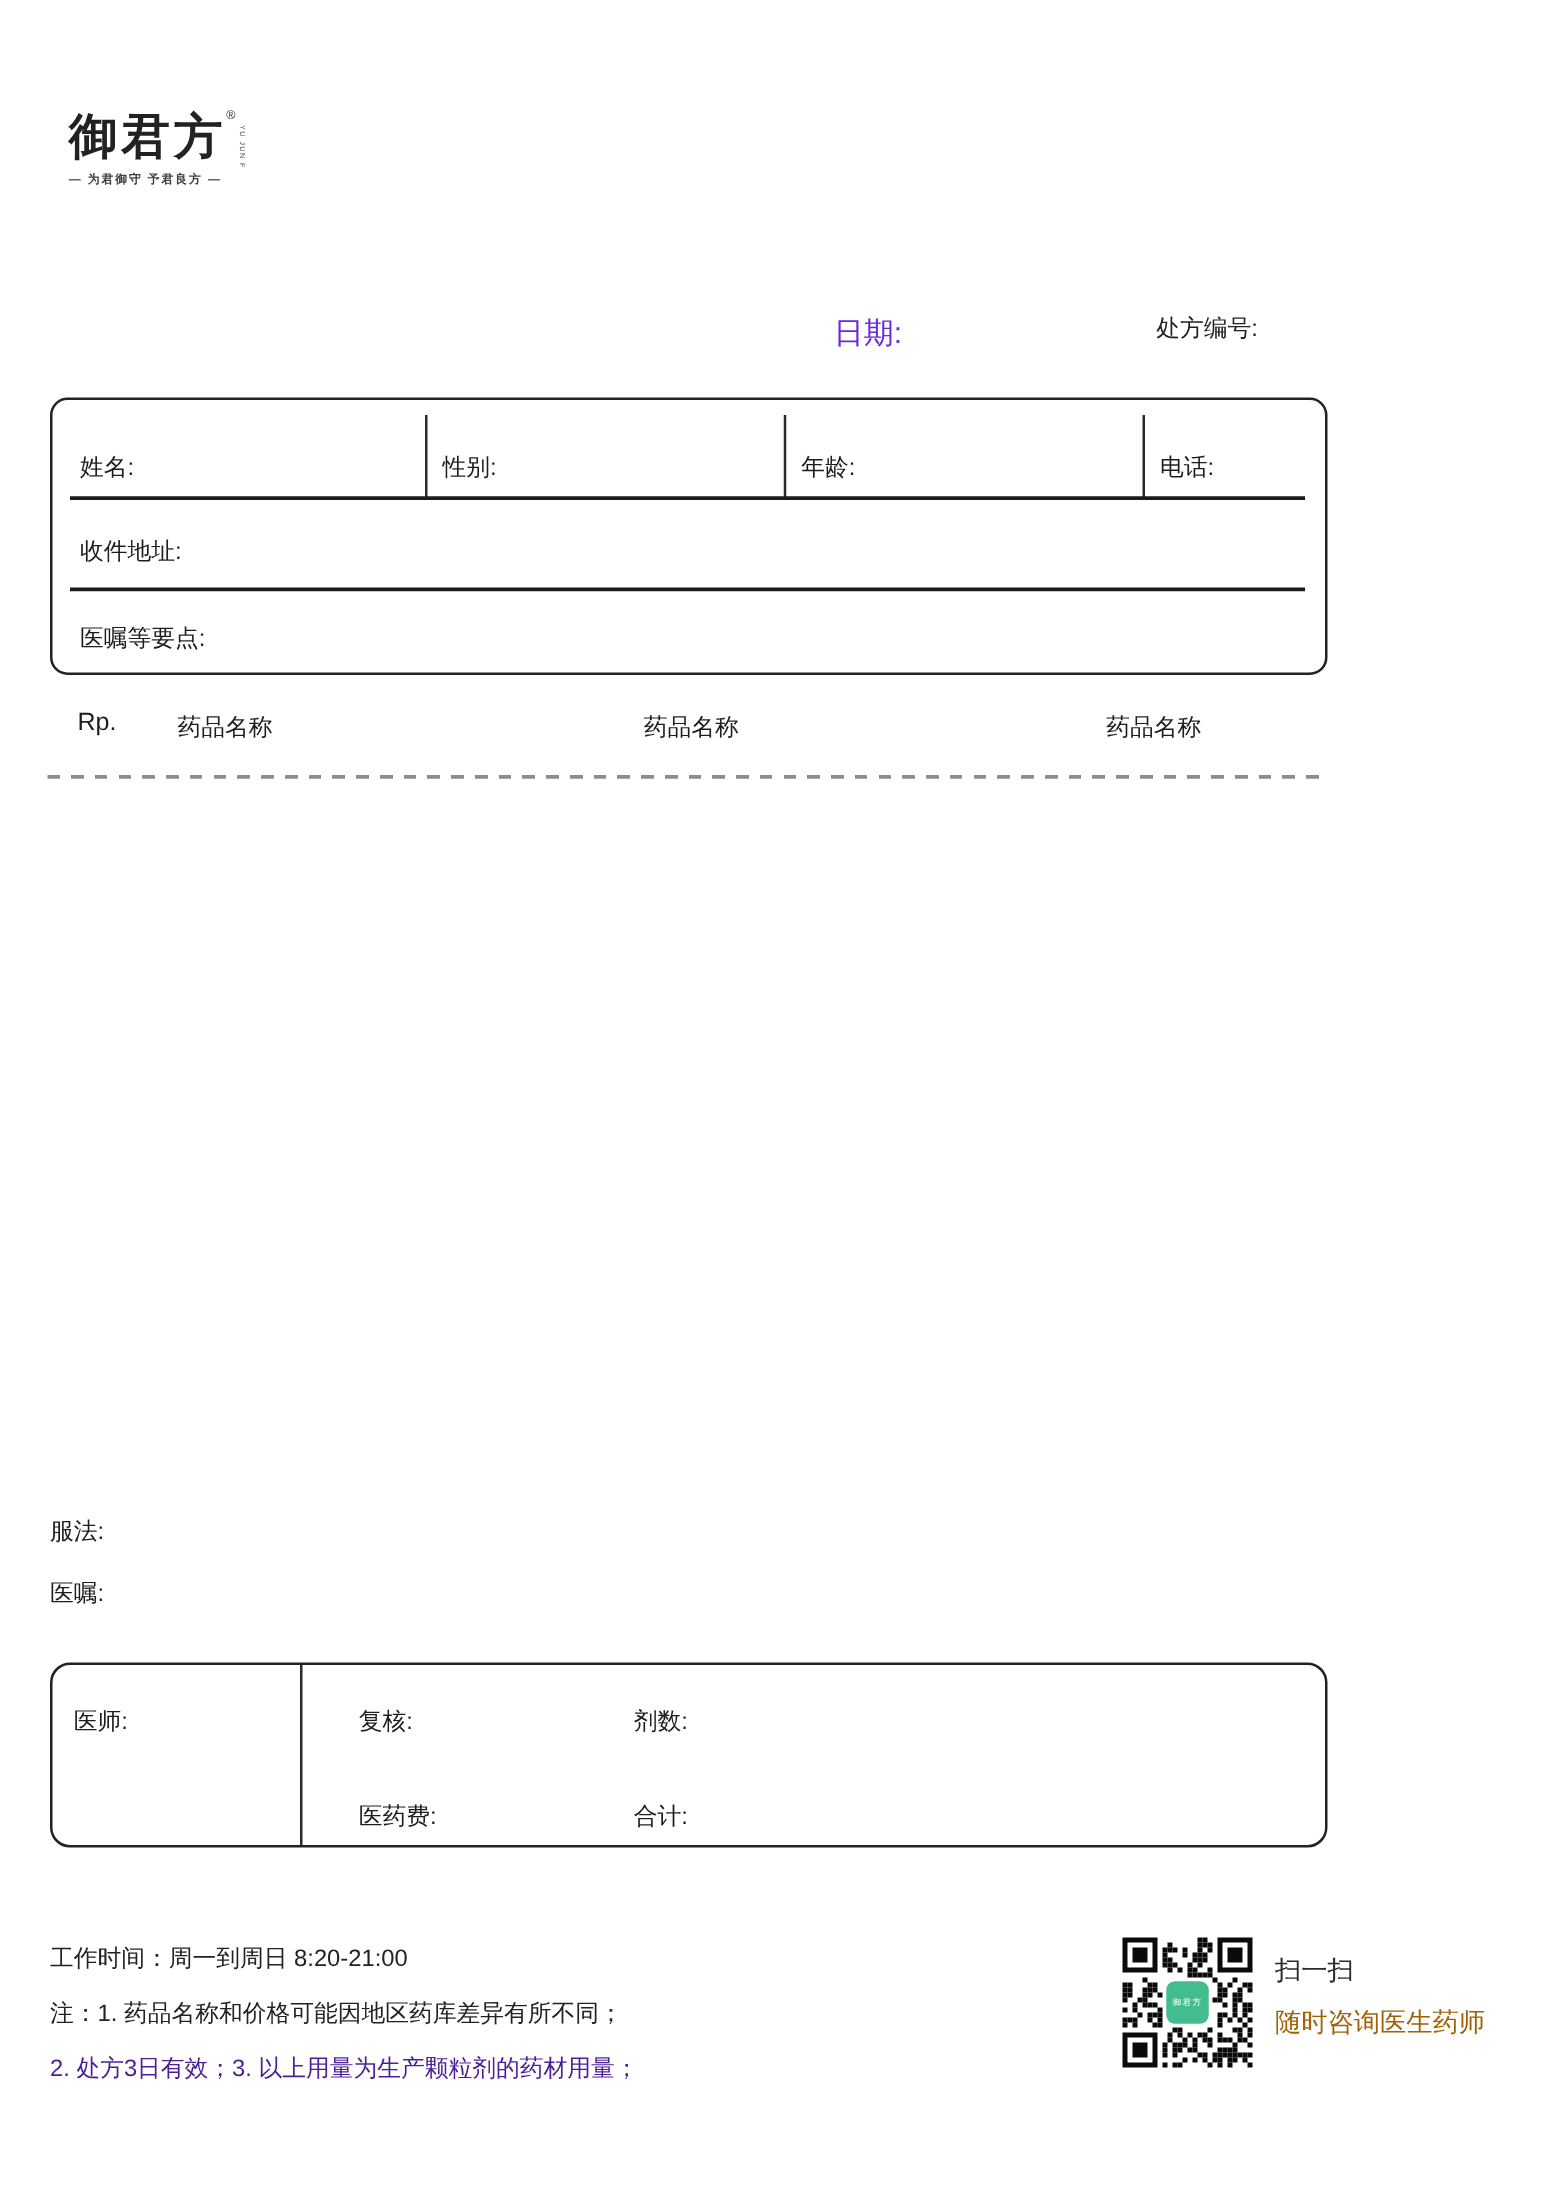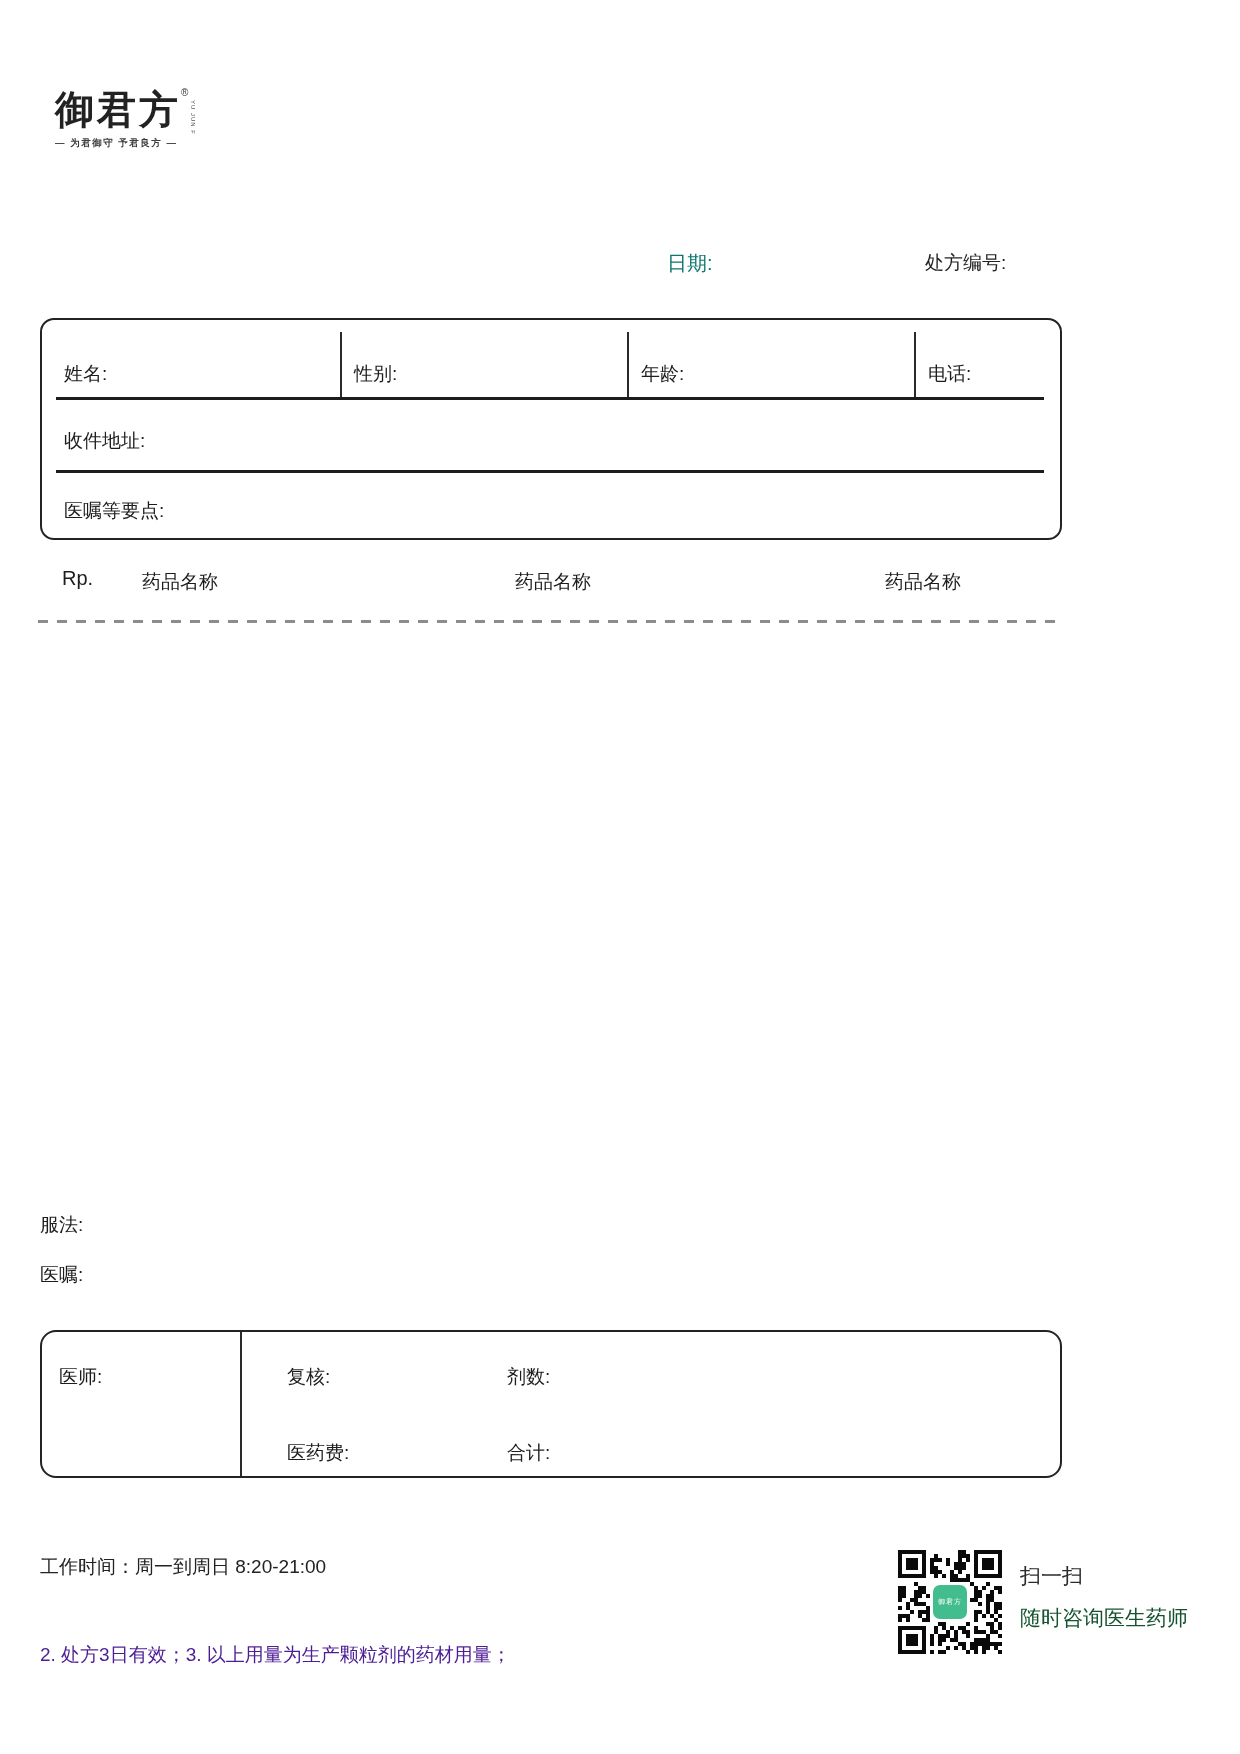--- a/index.html
+++ b/index.html
@@ -29,21 +29,21 @@
     margin-top:3px;font-size:9.5px;letter-spacing:1.5px;color:#3c3c3c;
     white-space:nowrap;font-weight:bold;
   }
   .hospital-name{
     position:absolute;left:208px;top:97px;
     font-size:36px;font-weight:900;letter-spacing:3px;color:#333;
     white-space:nowrap;
   }
   
   .check-text{position:absolute;left:40px;top:250px;font-size:19px;color:#222;white-space:nowrap;}
-  .date-label{position:absolute;left:667px;top:250px;font-size:20px;color:#0f766e;}
+  .date-label{position:absolute;left:667px;top:250px;font-size:24px;color:#6d28d9;}
   .rx-no-label{position:absolute;left:925px;top:250px;font-size:19px;color:#222;}
   
   .patient-box{
     position:absolute;left:40px;top:318px;width:1022px;height:222px;
     border:2.5px solid #232323;border-radius:14px;box-sizing:border-box;
   }
   .pbox-label{position:absolute;font-size:19px;color:#1d1d1d;white-space:nowrap;}
   .vdiv{position:absolute;top:12px;height:66px;width:2px;background:#2a2a2a;}
   .hline{position:absolute;left:14px;right:16px;height:3px;background:#1c1c1c;}
   
@@ -71,21 +71,21 @@
   .qr-cells{position:absolute;left:0;top:0;width:104px;height:104px;}
   .qr-cell{position:absolute;width:4px;height:4px;background:#0a0a0a;}
   .qr-finder{position:absolute;width:28px;height:28px;border:4px solid #0a0a0a;box-sizing:border-box;}
   .qr-finder::after{content:"";position:absolute;left:4px;top:4px;width:12px;height:12px;background:#0a0a0a;}
   .qr-logo{
     position:absolute;left:35px;top:35px;width:34px;height:34px;border-radius:7px;
     display:flex;align-items:center;justify-content:center;
     color:#fff;font-size:7px;letter-spacing:1px;box-shadow:0 0 0 2px #fff;
   }
   .scan-label{position:absolute;left:1020px;top:1562px;font-size:21px;color:#2b2b2b;}
-  .consult-label{position:absolute;left:1020px;top:1604px;font-size:21px;color:#14532d;white-space:nowrap;}
+  .consult-label{position:absolute;left:1020px;top:1604px;font-size:21px;color:#a16207;white-space:nowrap;}
 </style>
 </head>
 <body>
 
 <div class="page">
 
   <div class="logo-block">
     <div class="logo-row">
       <span class="logo-name">御君方</span>
       <span class="logo-reg">®</span>
@@ -123,20 +123,21 @@
   <div class="summary-box">
     <div class="sbox-vdiv"></div>
     <span class="sbox-label" style="left:17px;top:32px;">医师:</span>
     <span class="sbox-label" style="left:245px;top:32px;">复核:</span>
     <span class="sbox-label" style="left:465px;top:32px;">剂数:</span>
     <span class="sbox-label" style="left:245px;top:108px;">医药费:</span>
     <span class="sbox-label" style="left:465px;top:108px;">合计:</span>
   </div>
 
   <div class="work-hours">工作时间：周一到周日 8:20-21:00</div>
+  <div class="note1">注：1. 药品名称和价格可能因地区药库差异有所不同；</div>
   <div class="note2">2. 处方3日有效；3. 以上用量为生产颗粒剂的药材用量；</div>
 
   <div class="qr">
     <div class="qr-cells" id="qr-cells">
         <div class="qr-cell" style="left: 60px; top: 0px;"></div>
         <div class="qr-cell" style="left: 64px; top: 0px;"></div>
         <div class="qr-cell" style="left: 36px; top: 4px;"></div>
         <div class="qr-cell" style="left: 60px; top: 4px;"></div>
         <div class="qr-cell" style="left: 64px; top: 4px;"></div>
         <div class="qr-cell" style="left: 68px; top: 4px;"></div>

